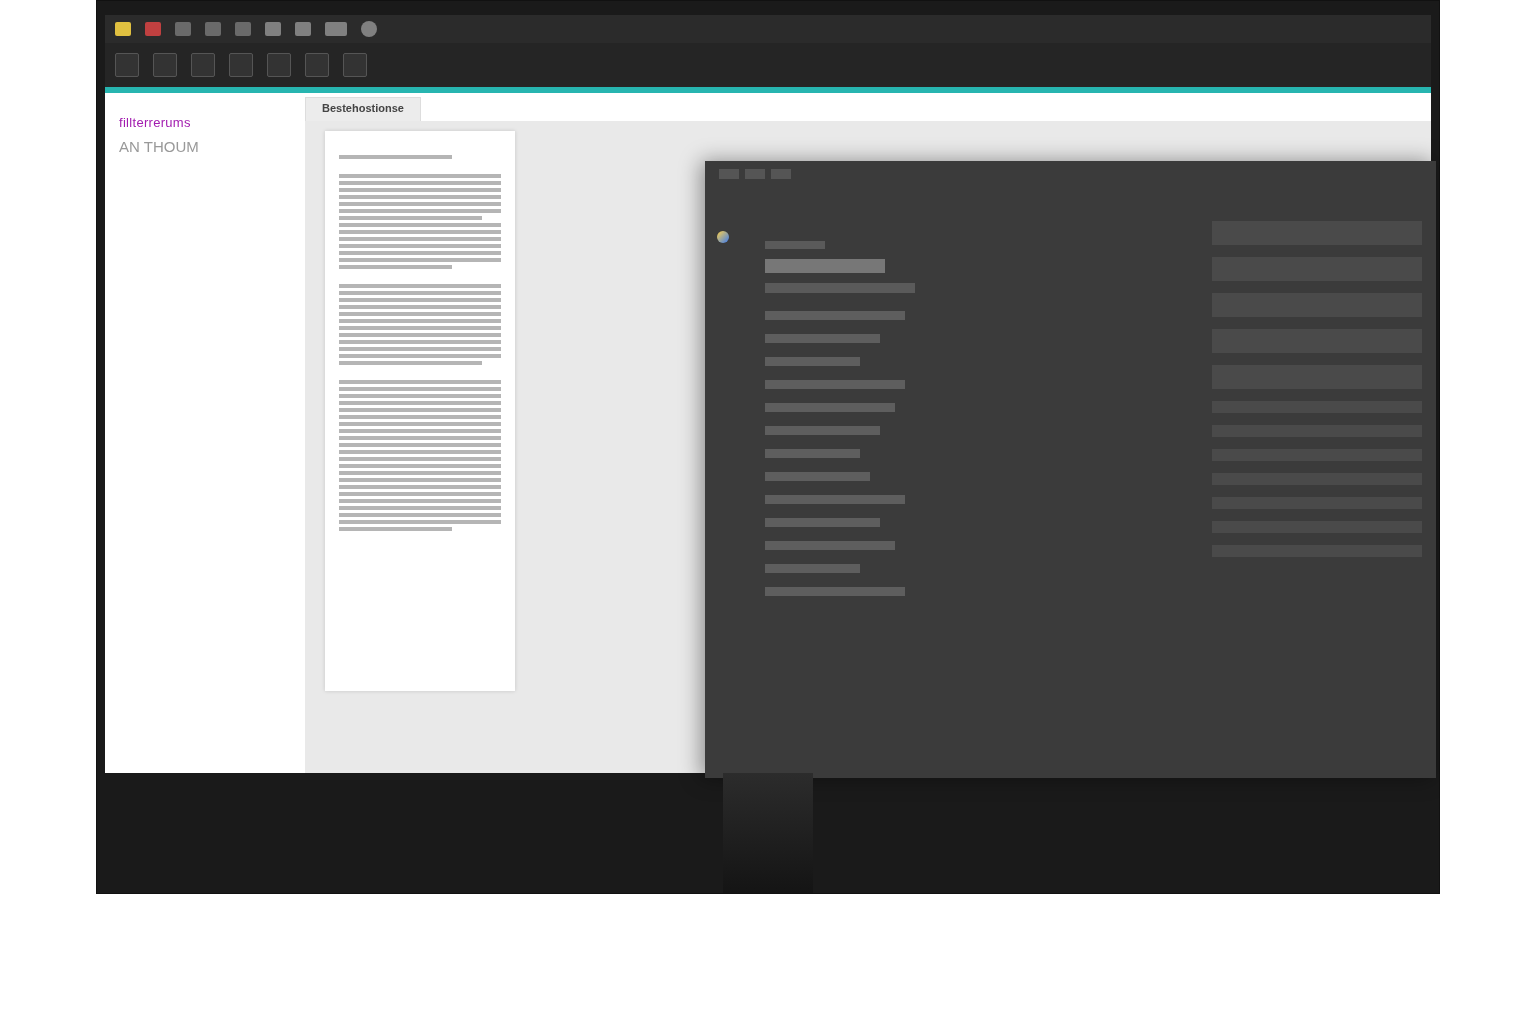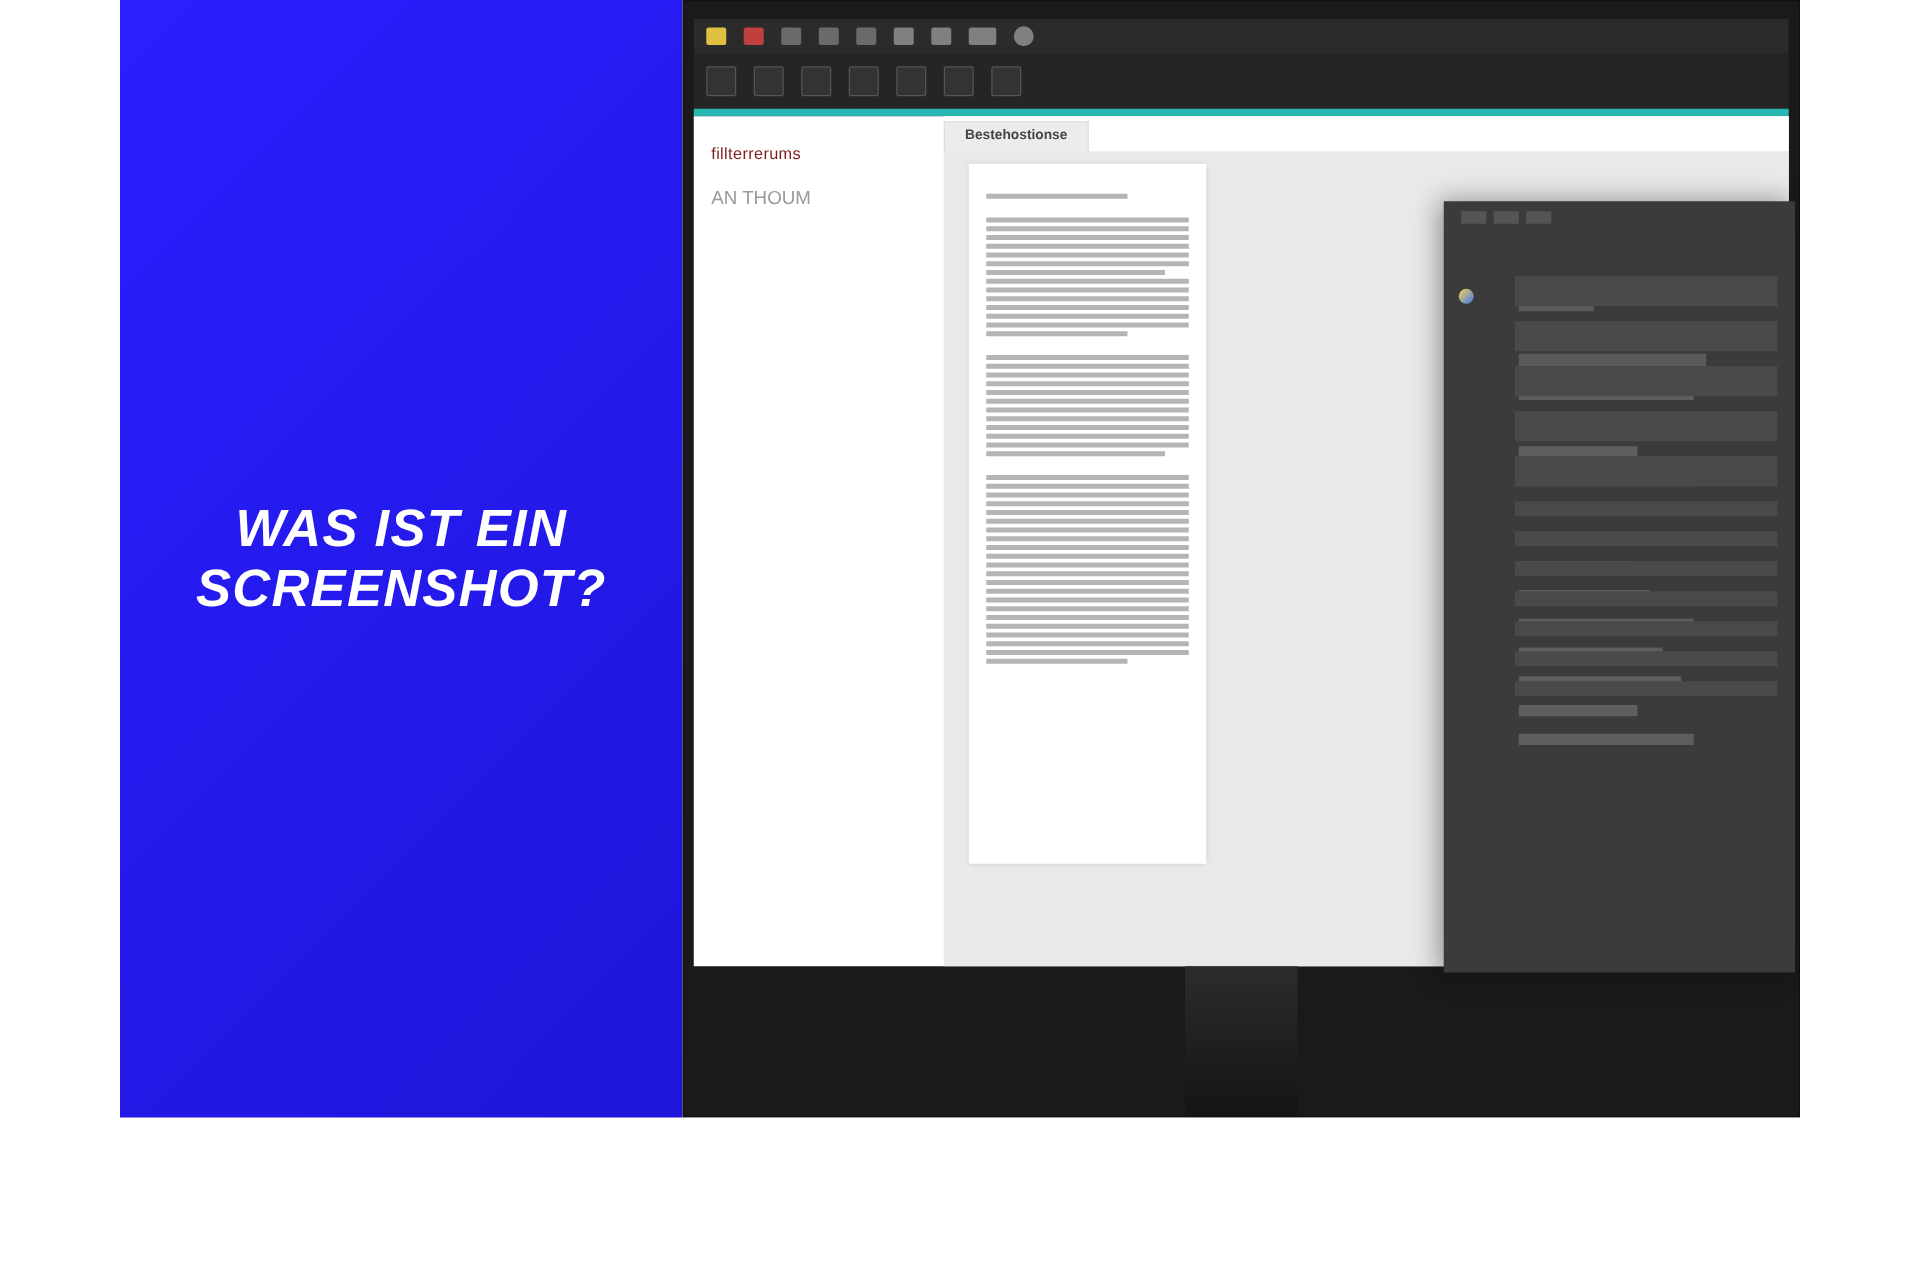--- a/index.html
+++ b/index.html
@@ -18,21 +18,21 @@
 .tb-b{background:#c04040}
 .tb-c{background:#6a6a6a}
 .tb-d{background:#808080}
 .tb-wide{width:22px}
 .tb-circle{border-radius:50%;width:16px;height:16px}
 .toolbar-row2{height:44px;background:#252525;display:flex;align-items:center;padding-left:10px;gap:14px}
 .rb-icon{width:24px;height:24px;border:1px solid #555;border-radius:2px;background:#333}
 .accent-bar{height:6px;background:#27b5b0}
 .workspace{position:absolute;top:78px;left:0;right:0;bottom:0;background:#fff}
 .side-nav{position:absolute;top:22px;left:14px;width:170px}
-.side-title{font-size:13px;color:#7f1d1d;margin-bottom:20px;letter-spacing:.3px}
+.side-title{font-size:13px;color:#a21caf;margin-bottom:8px;letter-spacing:.3px}
 .side-sub{font-size:15px;color:#999}
 .tab-strip{position:absolute;top:0;left:200px;right:0;height:28px;background:#fff;display:flex;align-items:flex-end}
 .tab{height:24px;padding:4px 16px;font-size:11px;font-weight:700;color:#444;background:#ececec;border:1px solid #ddd;border-bottom:none}
 .doc-area{position:absolute;top:28px;left:200px;right:0;bottom:0;background:#e9e9e9}
 .doc-paper{position:absolute;top:10px;left:20px;width:190px;height:560px;background:#fff;box-shadow:0 0 4px rgba(0,0,0,.15);padding:24px 14px}
 .doc-line{height:4px;background:#b5b5b5;margin-bottom:3px}
 .doc-line.short{width:70%}
 .doc-line.med{width:88%}
 .doc-gap{height:12px}
 .right-overlay{position:absolute;top:40px;left:400px;right:-5px;bottom:-5px;background:#3b3b3b;box-shadow:-4px 0 20px rgba(0,0,0,.4)}
@@ -50,23 +50,20 @@
 .ov-line.w5{width:105px}
 .ov-right-col{position:absolute;top:60px;right:14px;width:210px}
 .ov-bar{height:24px;background:#4a4a4a;margin-bottom:12px}
 .ov-bar.narrow{height:12px}
 .ov-dot{position:absolute;top:70px;left:12px;width:12px;height:12px;border-radius:50%;background:linear-gradient(135deg,#ffd24a,#3a7af0)}
 </style>
 </head>
 <body>
 
 <div class="container">
-  <div class="left-panel">
-    <div class="headline">WAS IST EIN SCREENSHOT?</div>
-  </div>
 
   <div class="right-panel">
     <div class="monitor">
       <div class="monitor-inner">
 
         <div class="toolbar-row1">
           <div class="tb-icon tb-a"></div>
           <div class="tb-icon tb-b"></div>
           <div class="tb-icon tb-c"></div>
           <div class="tb-icon tb-c"></div>

